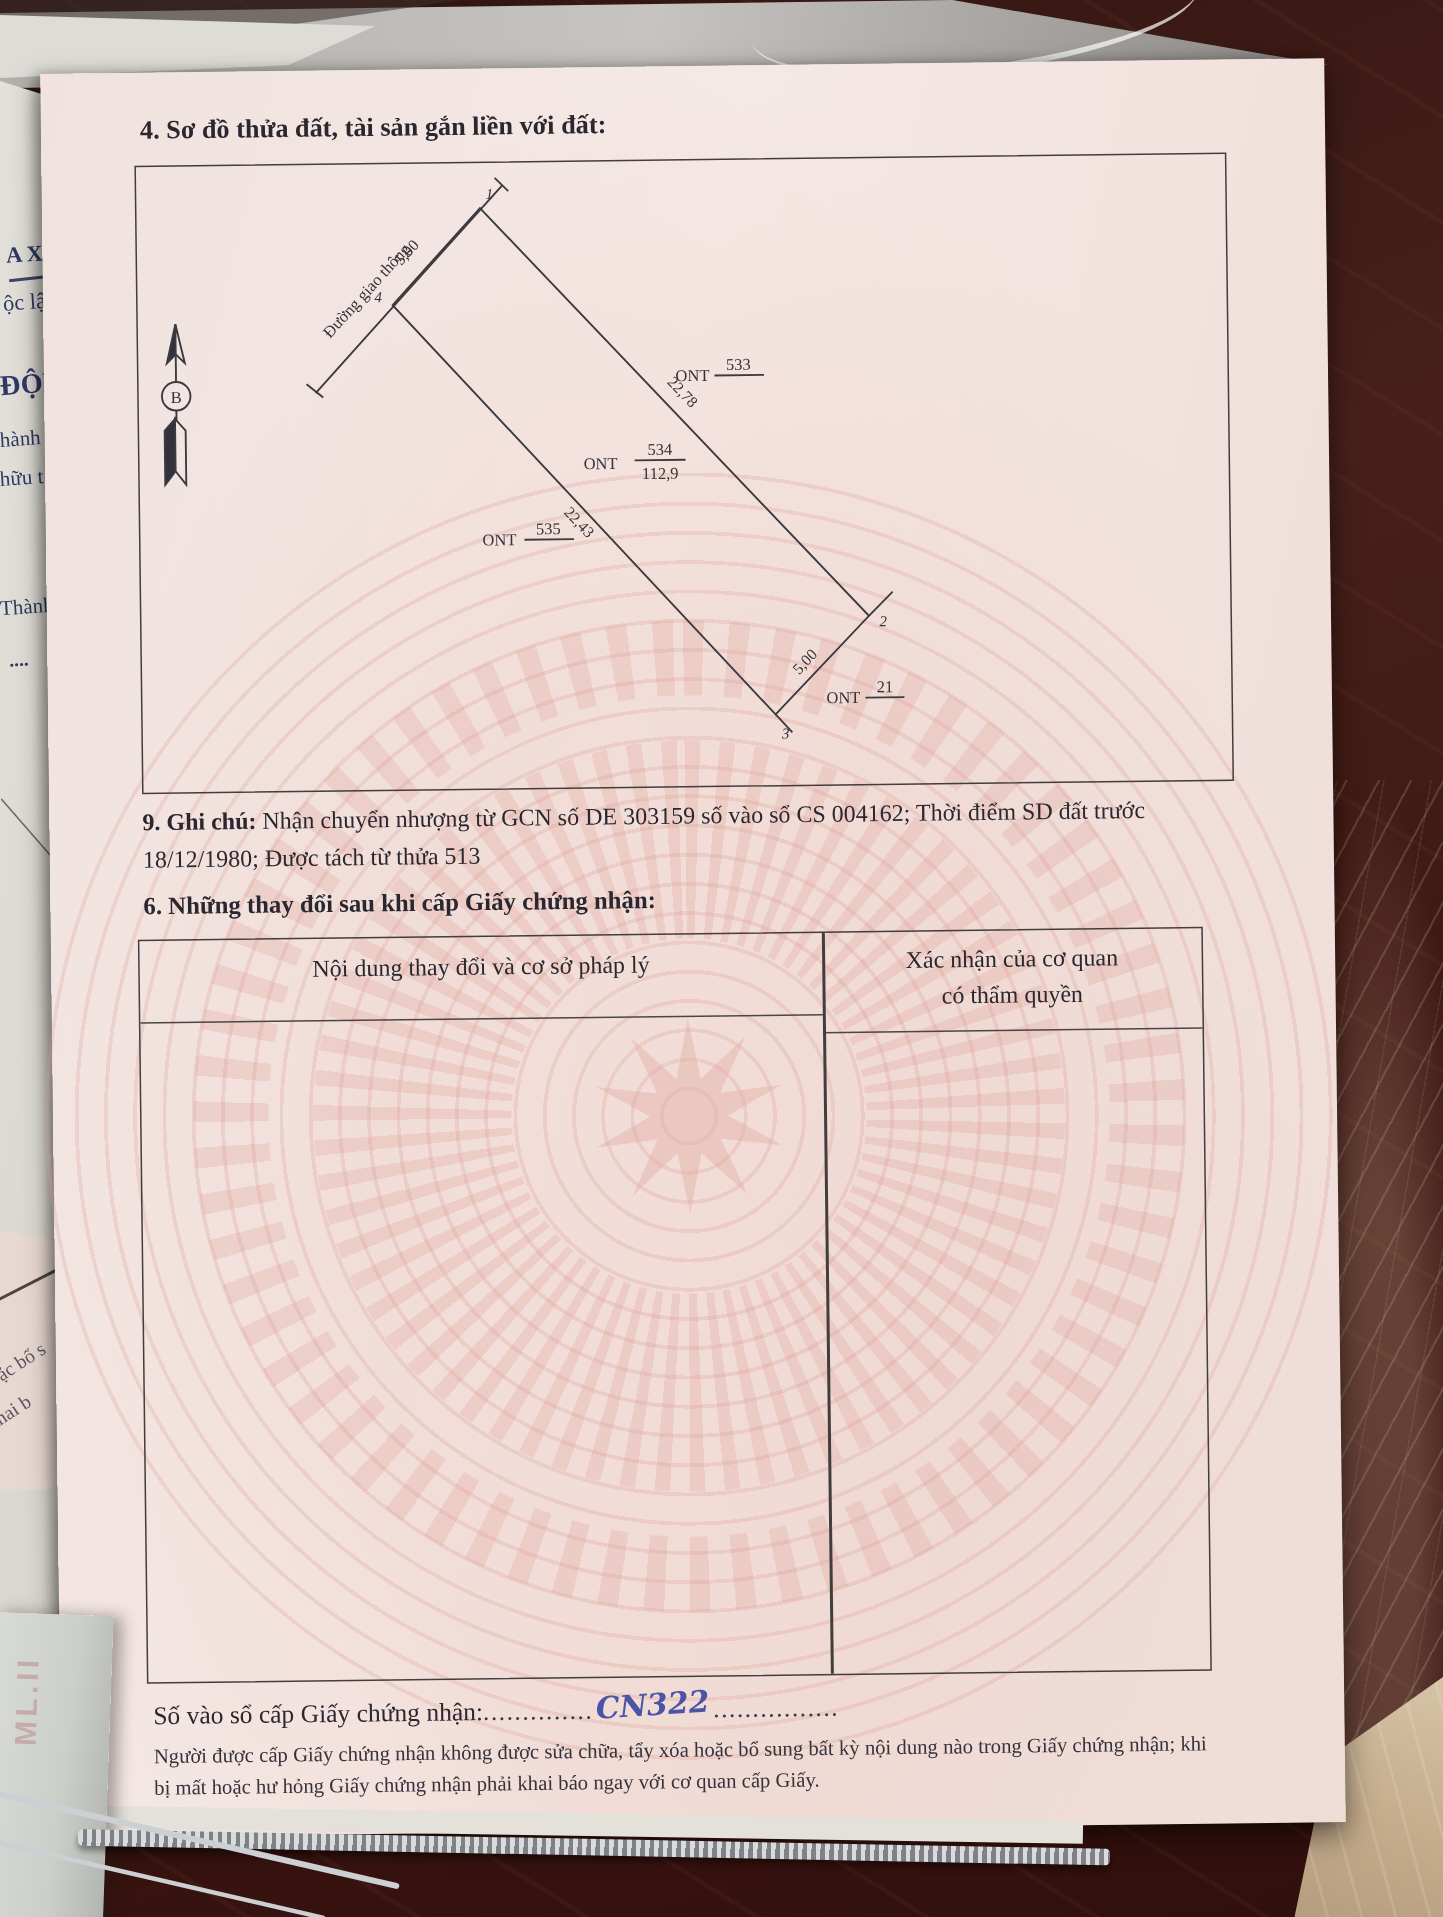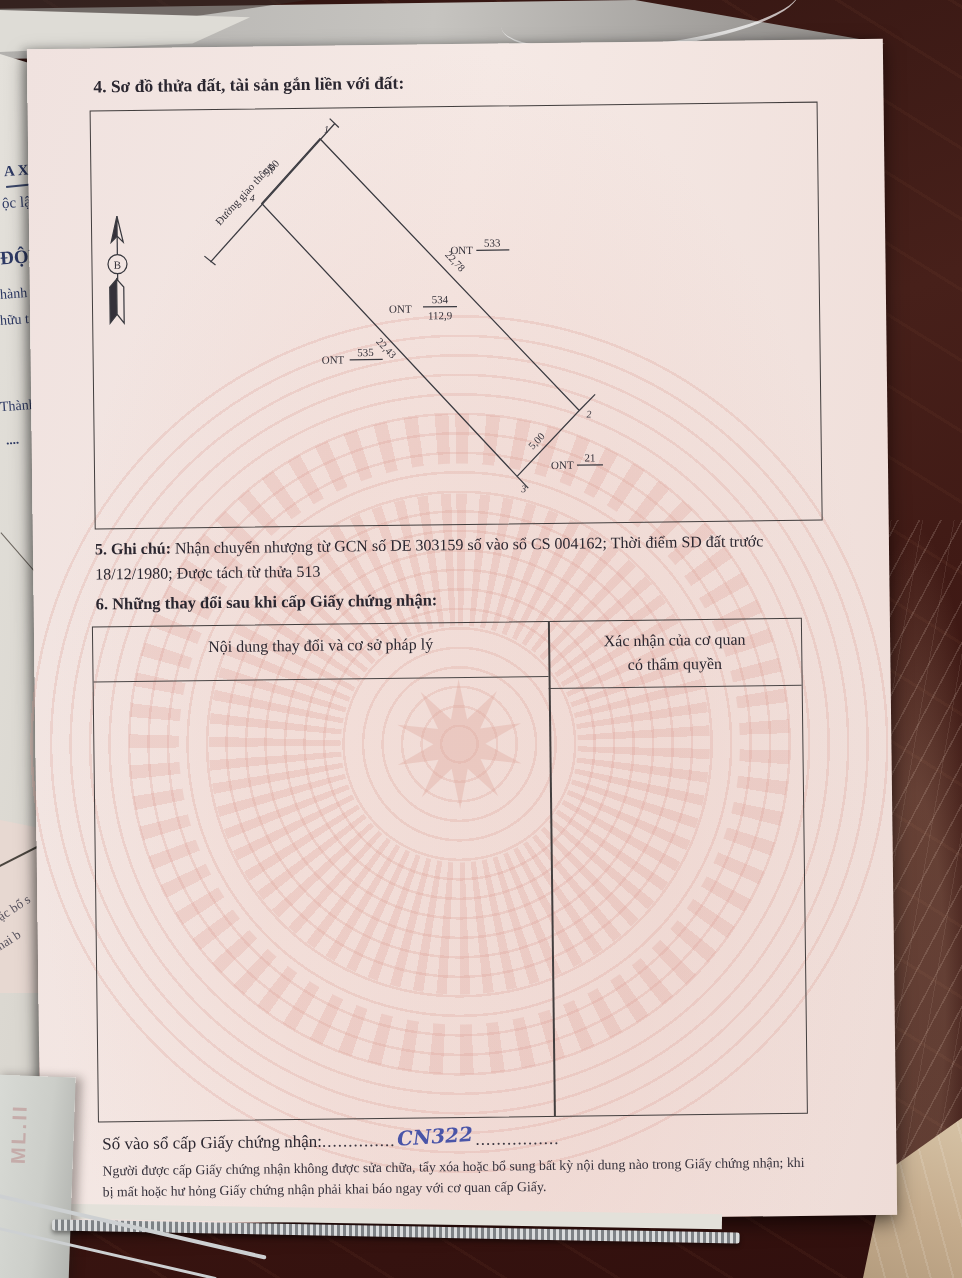--- a/index.html
+++ b/index.html
@@ -182,21 +182,21 @@
           <text x="495" y="354" text-anchor="middle" class="t11">21</text>
 
           <text x="233" y="22" class="corner">1</text>
           <text x="492" y="310" class="corner">2</text>
           <text x="426" y="384" class="corner">3</text>
           <text x="158" y="90" class="corner">4</text>
         </svg>
       </div>
 
       <p class="sec5">
-        <b>5. Ghi chú:</b>
+        <b>9. Ghi chú:</b>
         <span>Nhận chuyển nhượng từ GCN số DE 303159 số vào sổ CS 004162; Thời điểm SD đất trước 18/12/1980; Được tách từ thửa 513</span>
       </p>
 
       <h2 class="sec6-title">6. Những thay đổi sau khi cấp Giấy chứng nhận:</h2>
 
       <div class="chg-table">
         <div class="chg-h1">Nội dung thay đổi và cơ sở pháp lý</div>
         <div class="chg-h2">
           <span>Xác nhận của cơ quan</span><br>
           <span>có thẩm quyền</span>

